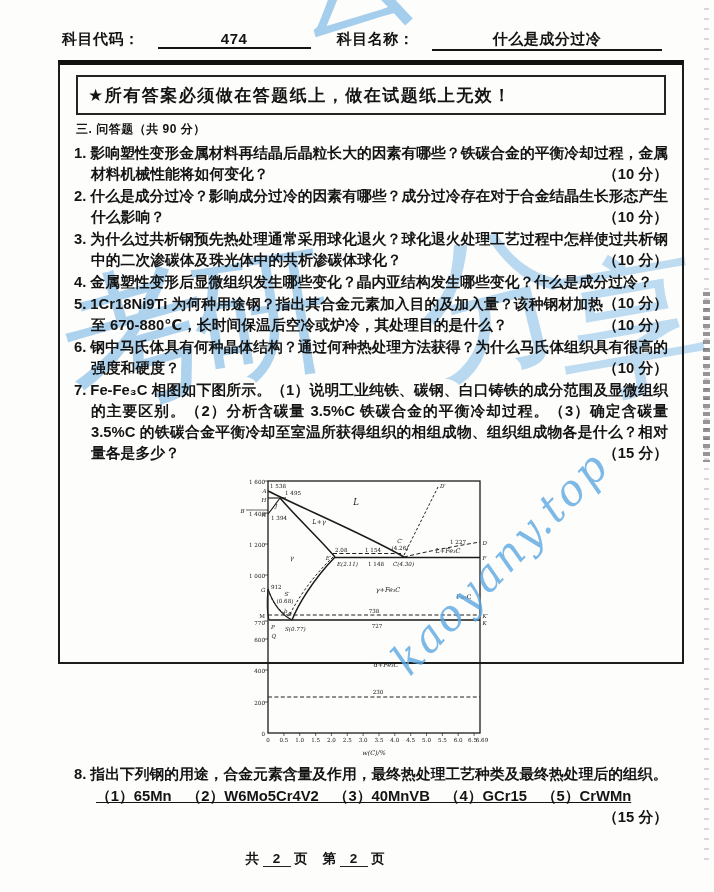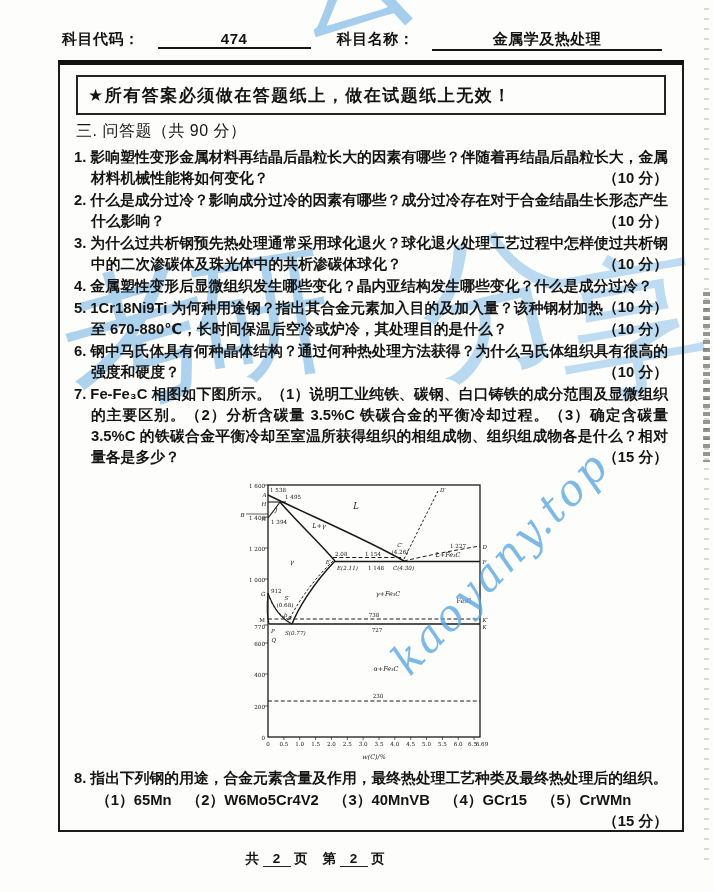--- a/index.html
+++ b/index.html
@@ -17,38 +17,38 @@
   .hdr .ul {
     display:inline-block; border-bottom:2.2px solid #151515;
     text-align:center; font-weight:bold;
   }
   .ul.code { width:168px; margin-right:10px; }
   .ul.name { width:252px; }
   .hdr .lbl { margin-right:2px; }
 
   
   .paper-box {
-    position:absolute; left:58px; top:60px; width:626px; height:772px;
+    position:absolute; left:58px; top:60px; width:626px; height:604px;
     border:2px solid #1c1c1c; border-top:5px solid #111;
     box-sizing:border-box; padding:8px 14px 0 14px;
   }
   .notice-box {
     border:2px solid #242424; padding:7px 10px 6px 10px; margin:2px 2px 6px 2px;
     font-size:17px; font-weight:bold; letter-spacing:1.5px;
   }
-  .section-title { font-size:16px; font-weight:normal; margin:6px 0 5px 2px; letter-spacing:.5px; }
+  .section-title { font-size:12px; font-weight:bold; margin:6px 0 5px 2px; letter-spacing:.5px; }
 
   
   .q {
     font-size:14.8px; font-weight:600; line-height:21px;
     padding-left:17px; text-indent:-17px; margin:0 0 1px 0; text-align:justify;
   }
   .q .qnum { margin-right:4px; }
   .q .pts { float:right; text-indent:0; font-weight:600; }
-  .q-items { padding-left:22px; text-indent:0; }
+  .q-items { padding-left:22px; text-indent:0;text-decoration:underline; }
 
   
   .fig { margin:5px 0 3px 160px; width:278px; }
   .fig svg { display:block; }
   .ln  { fill:none; stroke:#1e1e1e; stroke-width:1.1; }
   .lnb { fill:none; stroke:#1a1a1a; stroke-width:1.5; }
   .lnt { fill:none; stroke:#222; stroke-width:.7; }
   .dsh { fill:none; stroke:#1e1e1e; stroke-width:1; stroke-dasharray:4 2.4; }
   .dsh2{ fill:none; stroke:#1e1e1e; stroke-width:1; stroke-dasharray:2.6 2; }
   text { font-family:"DejaVu Serif",serif; fill:#161616; }
@@ -101,31 +101,31 @@
 <div class="wmc wmc0">考</div>
 <div class="wmc wmc1">研</div>
 <div class="wmc wmc2">云</div>
 <div class="wmc wmc3">分</div>
 <div class="wmc wmc4">享</div>
 
 <div class="hdr">
   <span class="lbl">科目代码：</span>
   <span class="ul code">474</span>
   <span class="lbl">科目名称：</span>
-  <span class="ul name">金属学及热处理</span>
+  <span class="ul name">什么是成分过冷</span>
 </div>
 
 <div class="paper-box">
 
   <div class="notice-box">★所有答案必须做在答题纸上，做在试题纸上无效！</div>
 
   <div class="section-title">三. 问答题（共 90 分）</div>
 
   <div class="q">
-    <span class="qnum">1.</span><span>影响塑性变形金属材料再结晶后晶粒长大的因素有哪些？伴随着再结晶后晶粒长大，金属材料机械性能将如何变化？</span><span class="pts">（10 分）</span>
+    <span class="qnum">1.</span><span>影响塑性变形金属材料再结晶后晶粒长大的因素有哪些？铁碳合金的平衡冷却过程，金属材料机械性能将如何变化？</span><span class="pts">（10 分）</span>
   </div>
   <div class="q">
     <span class="qnum">2.</span><span>什么是成分过冷？影响成分过冷的因素有哪些？成分过冷存在对于合金结晶生长形态产生什么影响？</span><span class="pts">（10 分）</span>
   </div>
   <div class="q">
     <span class="qnum">3.</span><span>为什么过共析钢预先热处理通常采用球化退火？球化退火处理工艺过程中怎样使过共析钢中的二次渗碳体及珠光体中的共析渗碳体球化？</span><span class="pts">（10 分）</span>
   </div>
   <div class="q">
     <span class="qnum">4.</span><span>金属塑性变形后显微组织发生哪些变化？晶内亚结构发生哪些变化？什么是成分过冷？</span><span class="pts">（10 分）</span>
   </div>

